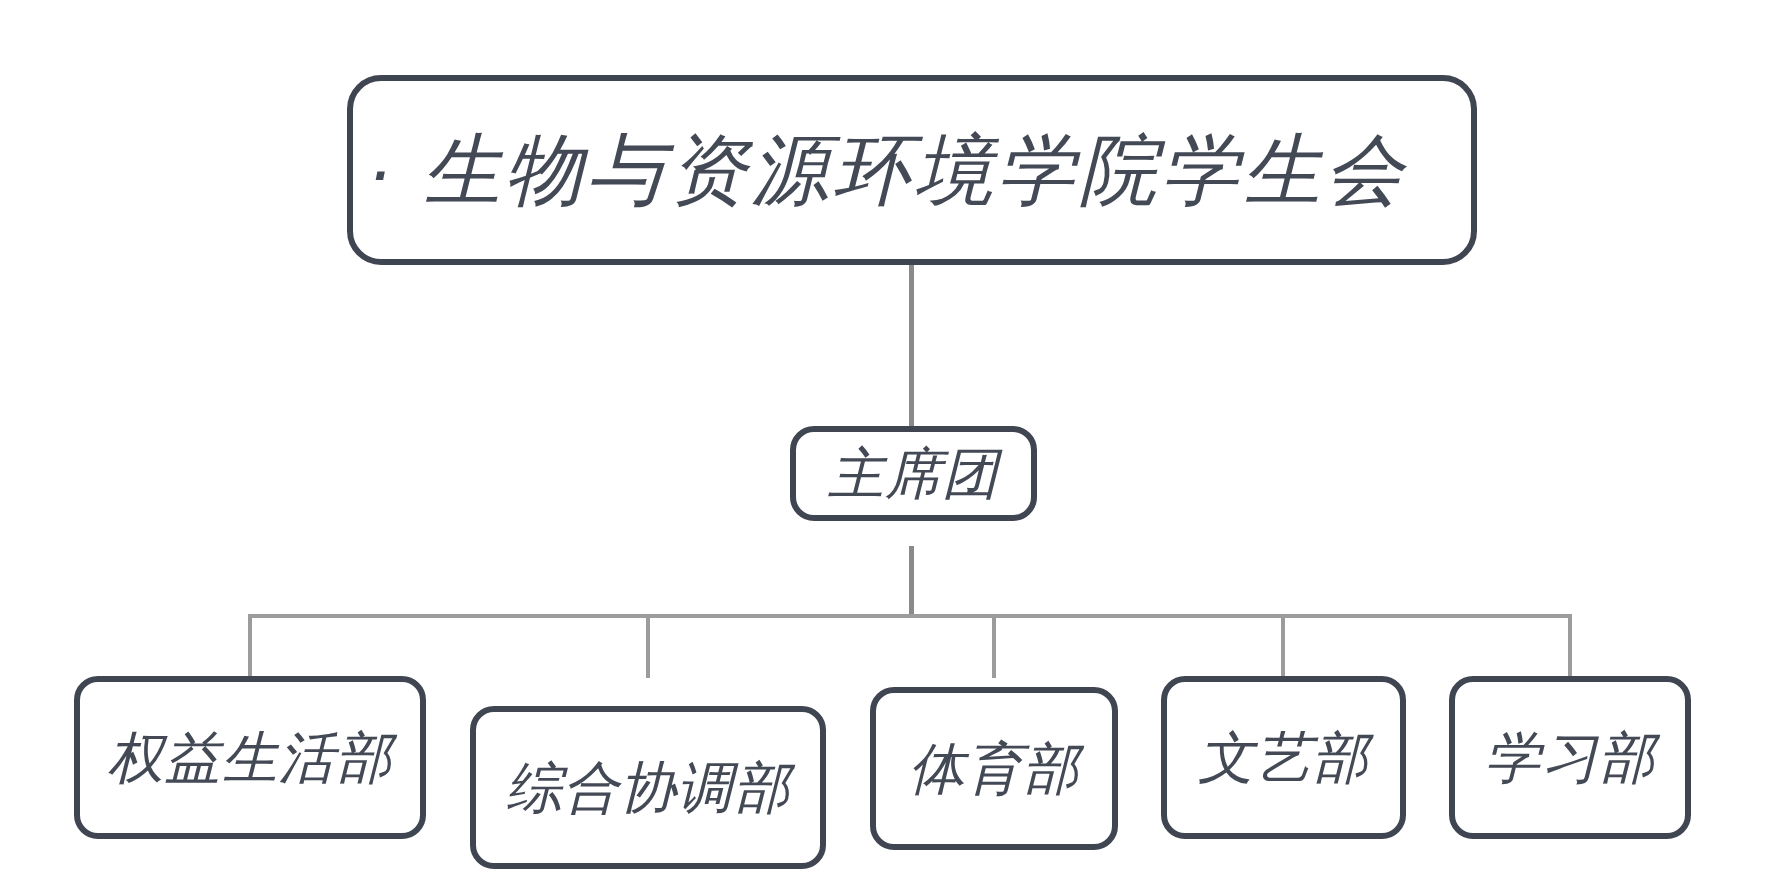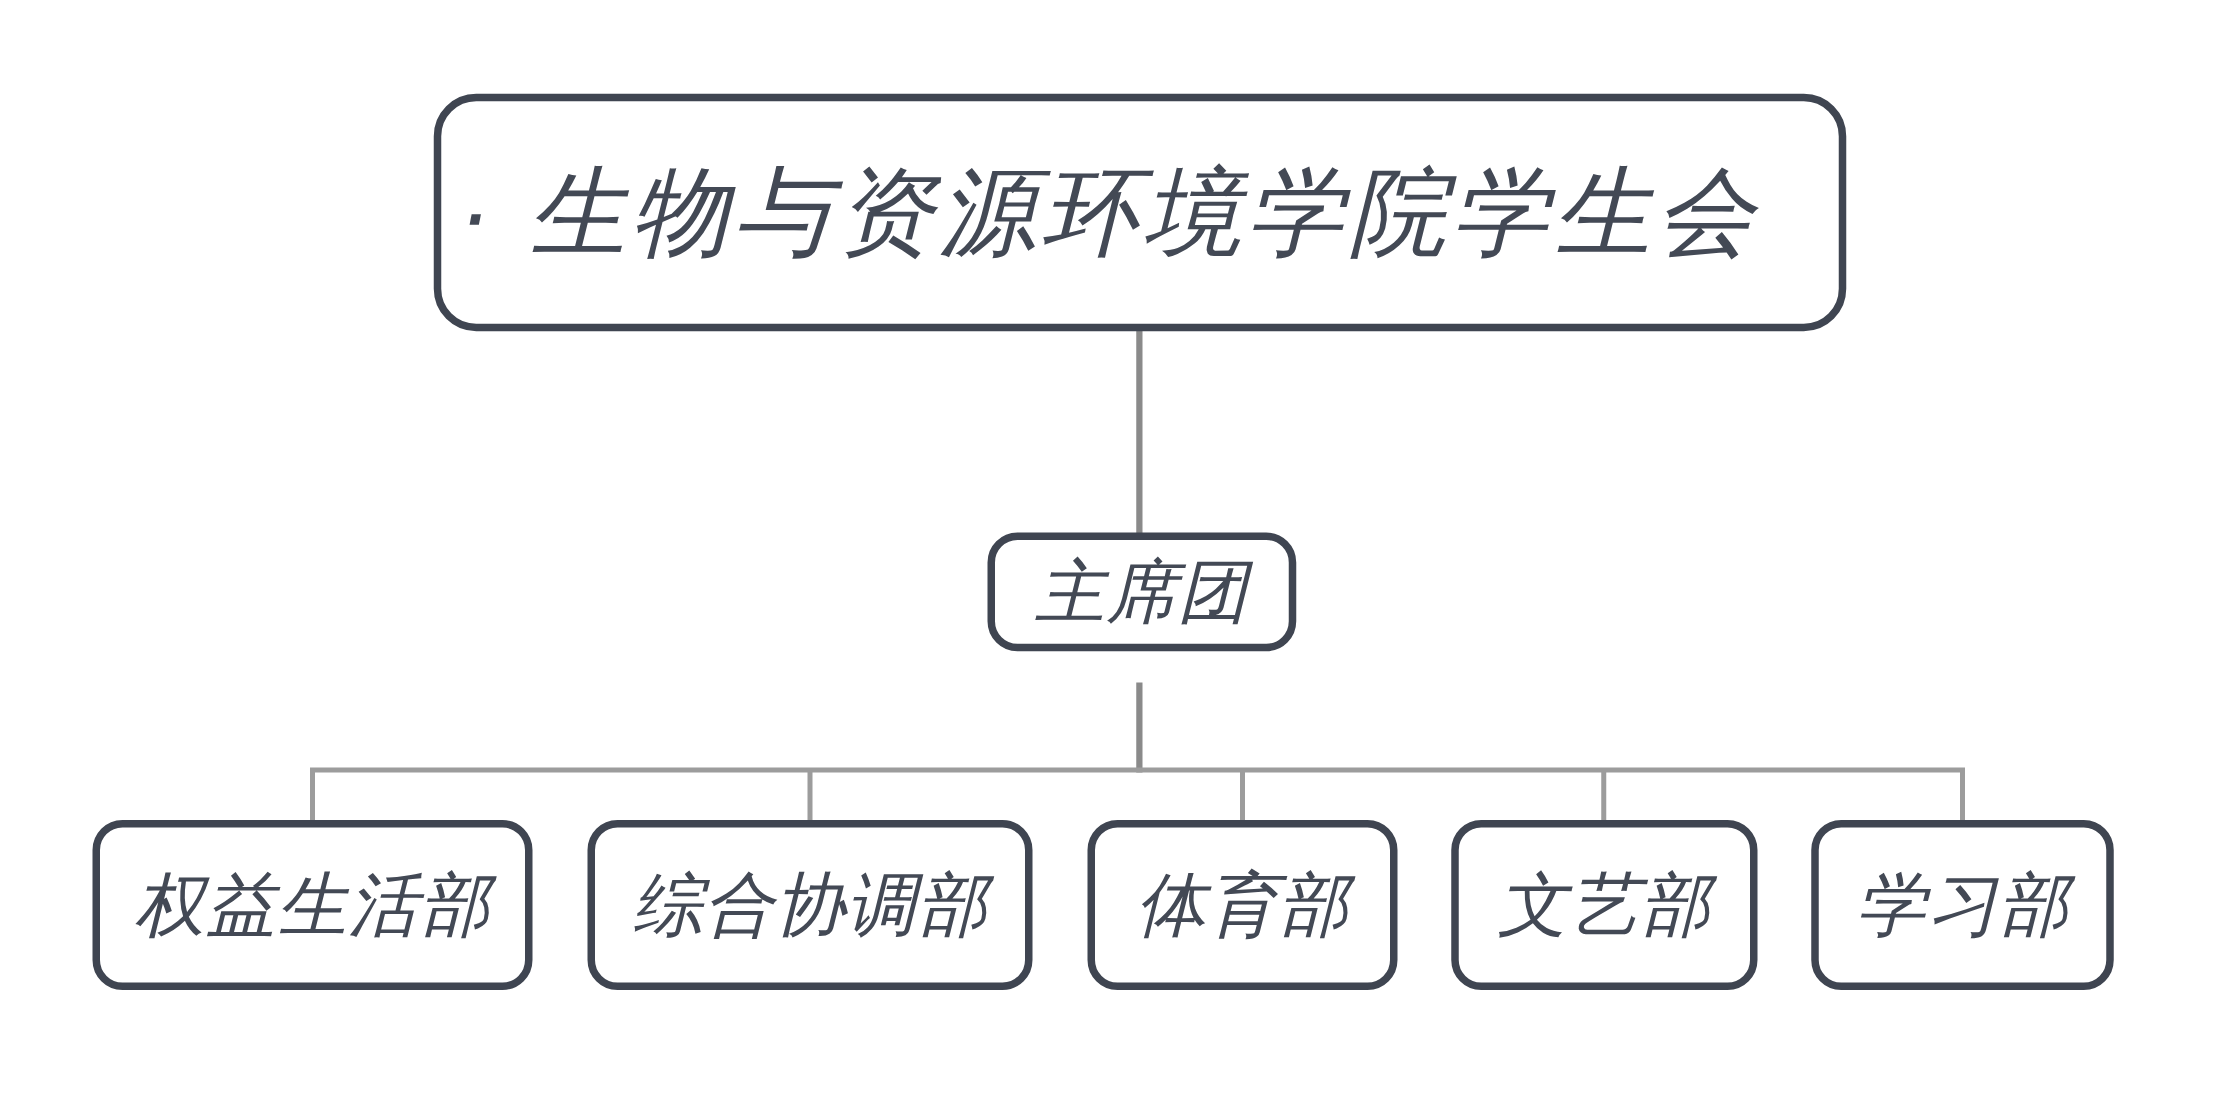--- a/index.html
+++ b/index.html
@@ -34,28 +34,28 @@
     letter-spacing: 4px;
     padding-right: 50px;
   }
   .node--mid {
     left: 790px; top: 426px; width: 247px; height: 95px;
     border-radius: 24px;
     font-size: 56px;
     letter-spacing: 1px;
   }
   .node--dept {
-    top: 656px; height: 136px;
+    top: 676px; height: 163px;
     border-radius: 24px;
     font-size: 56px;
     letter-spacing: 1px;
   }
   .node--dept-1 { left: 74px;   width: 352px; }
-  .node--dept-2 { left: 470px;  width: 356px; }
-  .node--dept-3 { left: 870px;  width: 248px; }
+  .node--dept-2 { left: 470px;  width: 356px; margin-top: 30px; }
+  .node--dept-3 { left: 870px;  width: 248px; margin-top: 11px; }
   .node--dept-4 { left: 1161px; width: 245px; }
   .node--dept-5 { left: 1449px; width: 242px; }
   .conn {
     position: absolute;
     background: var(--connector, #9c9c9c);
   }
   .conn--strong {
     background: var(--connector-strong, #8a8a8a);
   }
   .conn--v-root   { left: 909px; top: 263px; width: 5px; height: 165px; }

